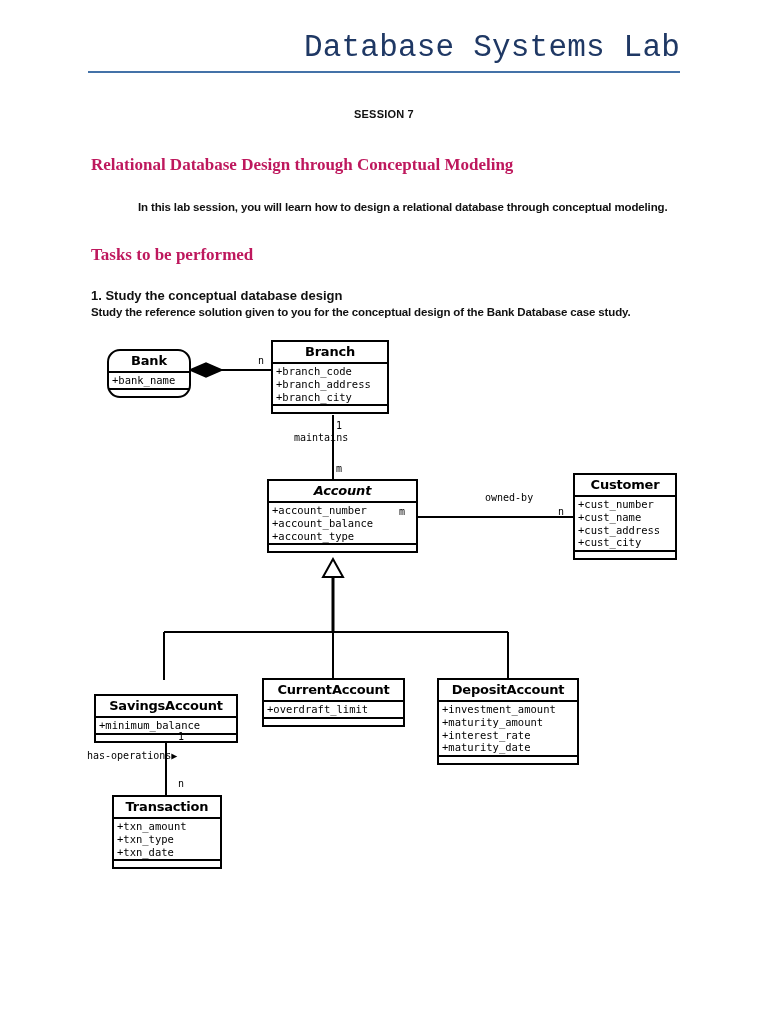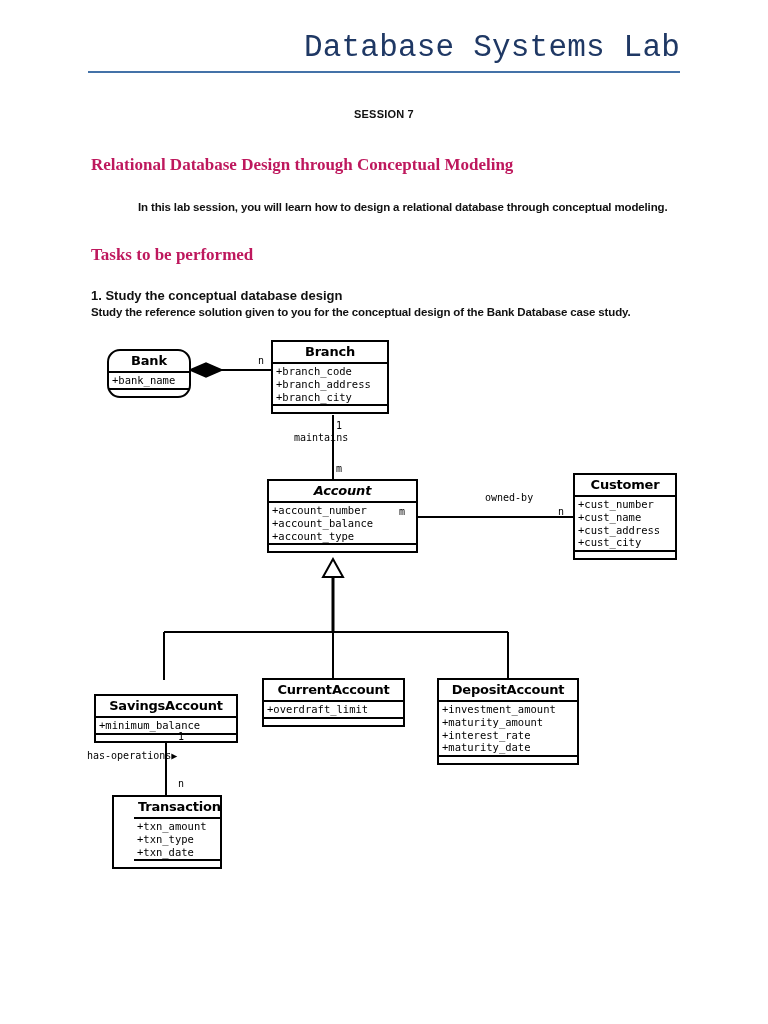--- a/index.html
+++ b/index.html
@@ -263,21 +263,21 @@
     </div>
 
     <div class="cls-box" style="left:262px; top:348px; width:143px;">
       <div class="cls-name">CurrentAccount</div>
       <div class="cls-attrs">
         <div>+overdraft_limit</div>
       </div>
       <div class="cls-ops"></div>
     </div>
 
-    <div class="cls-box" style="left:112px; top:465px; width:110px;padding-left:20px;">
+    <div class="cls-box" style="left:112px; top:465px; width:110px;">
       <div class="cls-name">Transaction</div>
       <div class="cls-attrs">
         <div>+txn_amount</div>
         <div>+txn_type</div>
         <div>+txn_date</div>
       </div>
       <div class="cls-ops"></div>
     </div>
 
     <div class="mult" style="left:258px; top:25px;">n</div>

